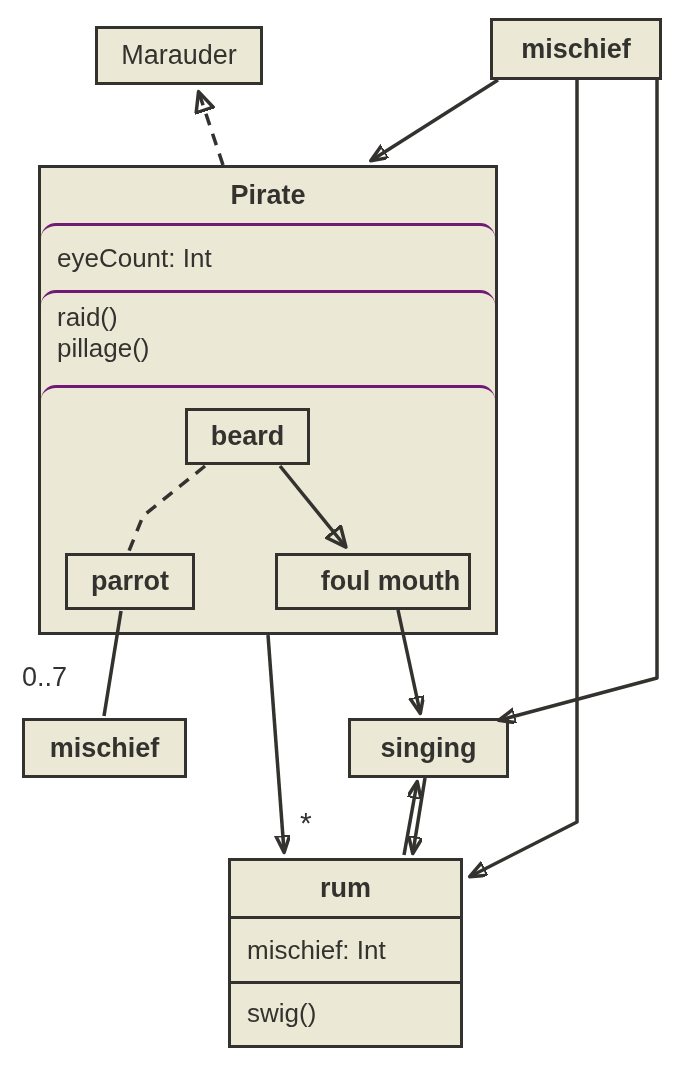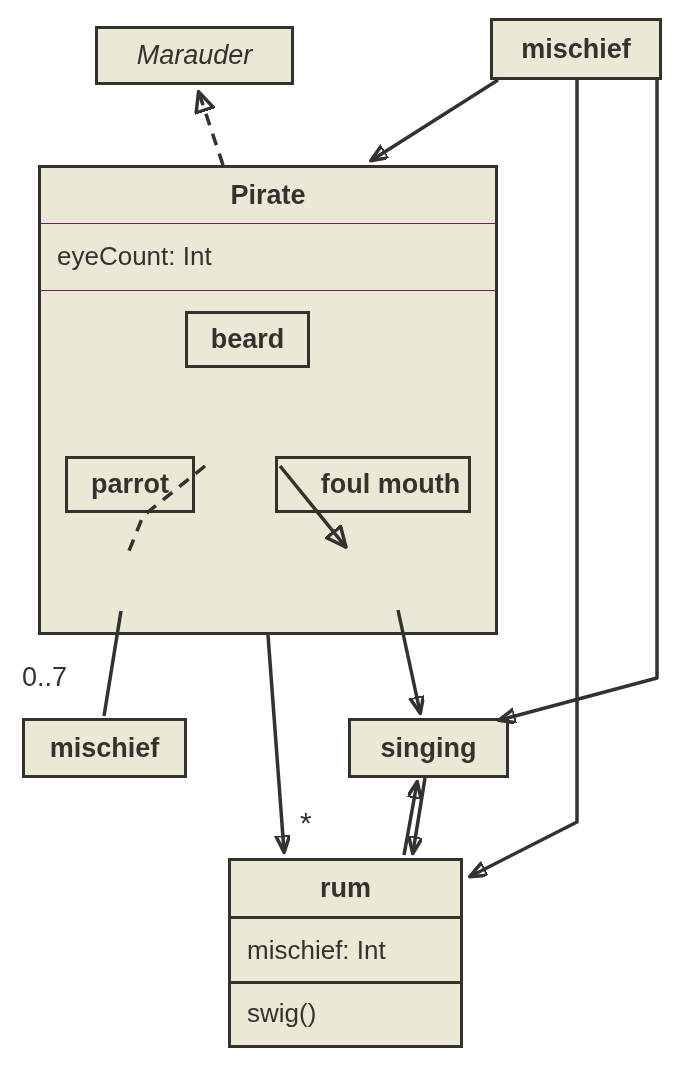--- a/index.html
+++ b/index.html
@@ -2,26 +2,26 @@
 <html><head>
 <meta charset="utf-8">
 <style>
   * { margin:0; padding:0; box-sizing:border-box; }
   html,body { background:#ffffff; font-family:"Liberation Sans", sans-serif; color:#33322e; }
   .canvas { position:relative; width:684px; height:1066px; background:#ffffff; overflow:hidden; }
 
   .node { position:absolute; background:#ece8d6; border:3px solid #33322e; }
   .simple { display:flex; align-items:center; justify-content:center; font-weight:bold; font-size:27px; }
 
-  #marauder { left:95px; top:26px; width:199px; height:59px; font-style:italic; font-weight:normal; }
+  #marauder { left:95px; top:26px; width:168px; height:59px; font-weight:normal; }
   #jollyness { left:490px; top:18px; width:172px; height:62px; }
 
   #pirate { left:38px; top:165px; width:460px; height:470px; }
   .p-title { height:55px; display:flex; align-items:center; justify-content:center; font-weight:bold; font-size:27px; }
-  .p-row { border-top:1px solid #701a75; }
+  .p-row { border-top:3px solid #701a75;border-radius:15px; }
   .p-attrs { height:67px; padding:17px 0 0 16px; font-size:26px; }
   .p-methods { height:95px; padding:9px 0 0 16px; font-size:26px; line-height:31px; }
   .p-inner { position:relative; height:176px; }
 
   .sub { position:absolute; background:#ece8d6; border:3px solid #33322e; display:flex; align-items:center; justify-content:center; font-weight:bold; font-size:27px; }
   #beard { left:144px; top:20px; width:125px; height:57px; }
   #parrot { left:24px; top:165px; width:130px; height:57px; }
   #foulmouth { left:234px; top:165px; width:196px; height:57px;padding-left:35px; }
 
   #mischief { left:22px; top:718px; width:165px; height:60px; }
@@ -49,20 +49,24 @@
     <span>Marauder</span>
   </div>
 
   <div class="node simple" id="jollyness">
     <span>mischief</span>
   </div>
 
   <div class="node" id="pirate">
     <div class="p-title">Pirate</div>
     <div class="p-row p-attrs">eyeCount: Int</div>
+    <div class="p-row p-methods">
+      <div>raid()</div>
+      <div>pillage()</div>
+    </div>
     <div class="p-row p-inner">
       <div class="sub" id="beard">
         <span>beard</span>
       </div>
       <div class="sub" id="parrot">
         <span>parrot</span>
       </div>
       <div class="sub" id="foulmouth">
         <span>foul mouth</span>
       </div>

